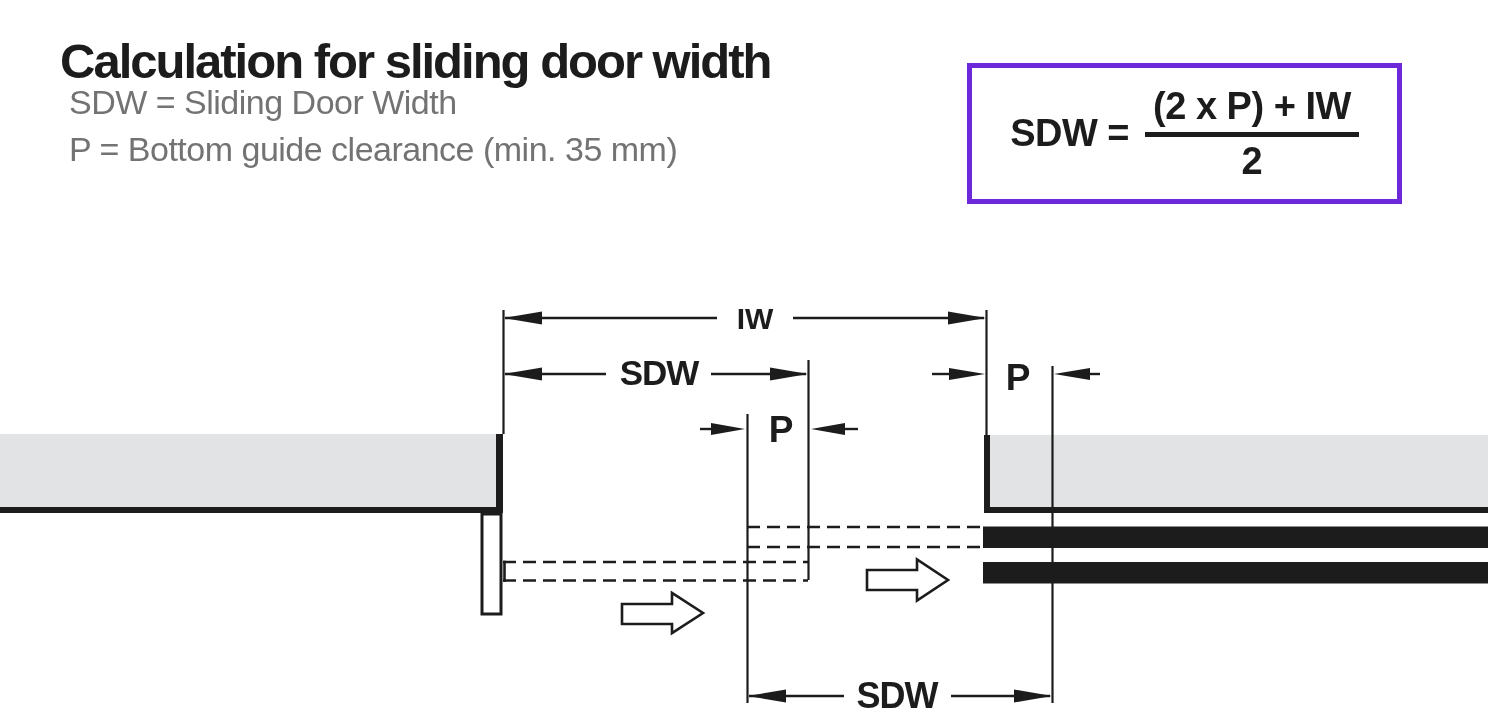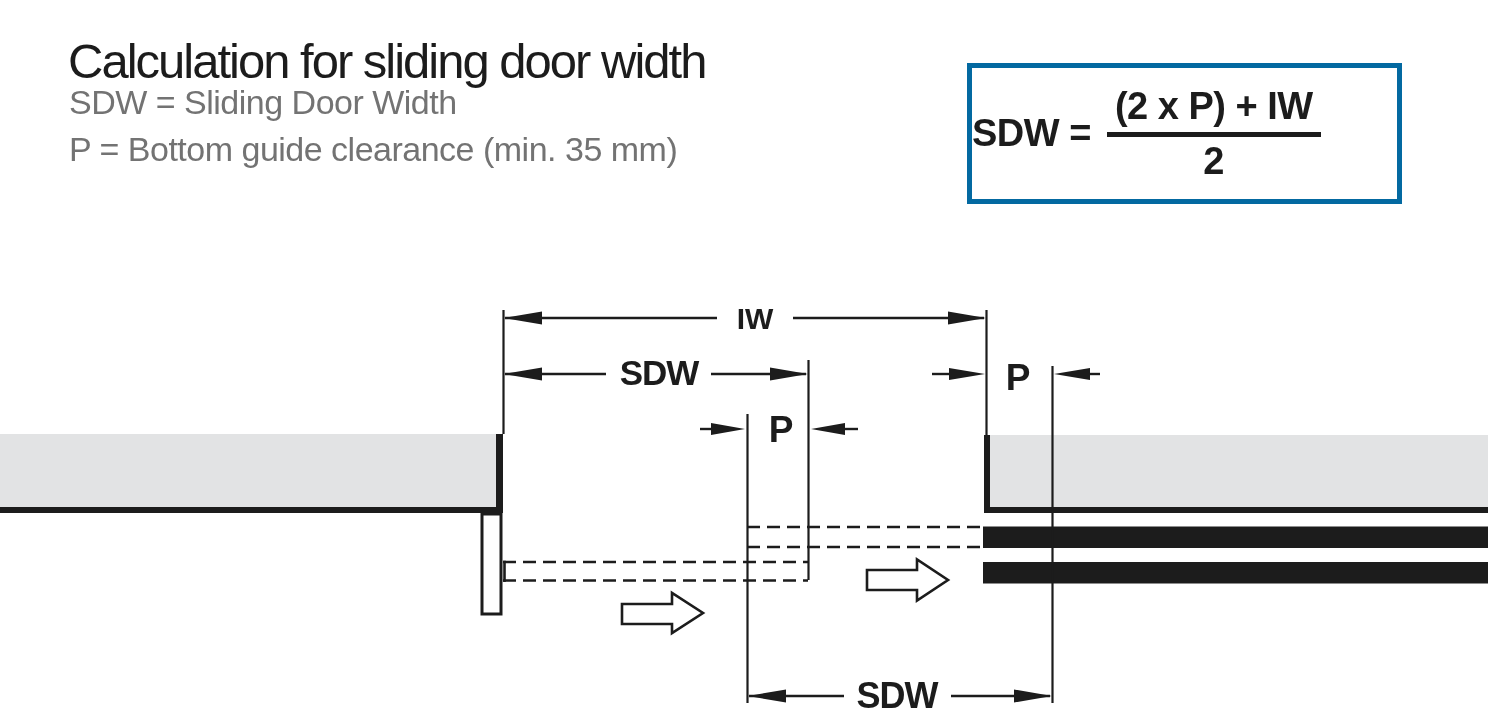--- a/index.html
+++ b/index.html
@@ -10,24 +10,24 @@
   body {
     width: 1488px;
     height: 719px;
     position: relative;
     overflow: hidden;
     font-family: "Liberation Sans", sans-serif;
     color: #1c1c1c;
   }
   .page-title {
     position: absolute;
-    left: 68px;
+    left: 60px;
     top: 0px;
     font-size: 49px;
-    font-weight: normal;
+    font-weight: bold;
     letter-spacing: -2px;
     white-space: nowrap;
     color: #1c1c1c;
   }
   .legend {
     position: absolute;
     left: 69px;
     top: 79px;
     font-size: 34px;
     font-weight: normal;
@@ -35,23 +35,24 @@
     line-height: 46.5px;
     white-space: nowrap;
     color: #737373;
   }
   .formula-box {
     position: absolute;
     left: 967px;
     top: 63px;
     width: 425px;
     height: 131px;
-    border: 5px solid #0369a1;
+    border: 5px solid #6d28d9;
     display: flex;
     align-items: center;
+    justify-content: center;
     gap: 16px;
     background: #ffffff;
   }
   .formula-lhs {
     font-size: 38px;
     font-weight: bold;
     letter-spacing: -0.5px;
     white-space: nowrap;
   }
   .fraction {

